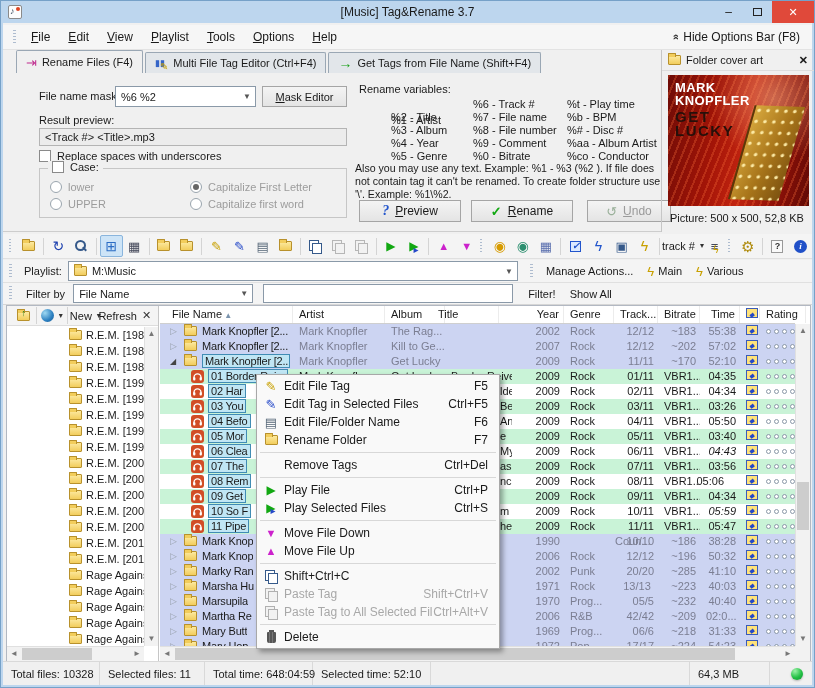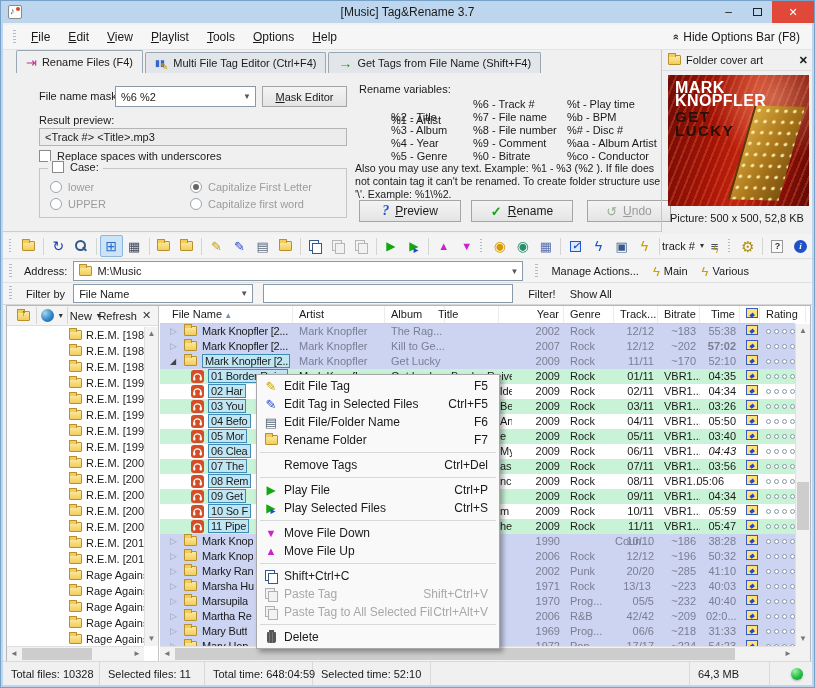--- a/index.html
+++ b/index.html
@@ -44,21 +44,21 @@
 .dis2{color:#9c9c9c}
 .varcell{position:absolute;font-size:11px;white-space:nowrap}
 #vars-grid{position:absolute;left:352px;top:25px;width:315px;height:66px}
 .note{position:absolute;left:352px;top:89px;width:316px;font-size:10.6px;line-height:12.8px}
 
 .coverpanel{position:absolute;left:660px;top:49px;width:153px;height:182px;border-left:1px solid #c6c6c6}
 .coverhead{height:21px;display:flex;align-items:center;gap:5px;padding:0 6px;font-size:11px;border-bottom:1px solid #ddd}
 .coverx{margin-left:auto;font-weight:bold;font-size:11px}
 .albumart{position:absolute;left:6px;top:25px;width:141px;height:131px;overflow:hidden;background:radial-gradient(circle at 75% 18%,rgba(255,215,170,.4),transparent 42%),repeating-linear-gradient(112deg,rgba(255,115,60,.28) 0 2px,rgba(120,10,5,0) 2px 7px),linear-gradient(100deg,#6e0b06,#a31407 35%,#c22410 55%,#8c1008 80%,#5f0a05)}
 .goldsign{position:absolute;right:12%;top:24%;width:36%;height:72%;transform:skew(-14deg) rotate(2deg);background:radial-gradient(circle at 4px 5px,rgba(255,238,170,.95) 1.3px,rgba(0,0,0,0) 2.1px),linear-gradient(105deg,#d8a93e,#a8751a 55%,#7c5210);background-size:9px 11px,100% 100%;border-left:2px solid #5a3a08}
-.art-mark{position:absolute;left:7px;top:6px;color:#fff;font-weight:bold;font-size:16px;line-height:13px;letter-spacing:.4px}
+.art-mark{position:absolute;left:7px;top:6px;color:#fff;font-weight:bold;font-size:13px;line-height:13px;letter-spacing:.4px}
 .art-get{position:absolute;left:7px;top:35px;color:#26100a;font-weight:bold;font-size:15px;line-height:14px;letter-spacing:1.5px}
 .covercap{position:absolute;left:8px;top:162px;font-size:11px}
 
 .toolbar{position:absolute;left:2px;top:233px;right:2px;height:25px;background:#f4f4f4;border-bottom:1px solid #e0e0e0;display:flex;align-items:center;padding-left:4px}
 .tbtn{min-width:23px;height:22px;display:flex;align-items:center;justify-content:center;border:1px solid transparent;border-radius:2px}
 .tbtn.pressed{background:#cde4f7;border-color:#8ab5dd}
 .tsep{width:1px;height:17px;background:#d4d4d4;margin:0 3px}
 .tdd{padding:0 4px;gap:5px;font-size:11px;white-space:nowrap}
 .g{line-height:1}
 .ov{margin-left:-9px;position:relative;top:-3px;font-weight:bold}
@@ -425,21 +425,21 @@
       </div>
       <div class="tbtn">
         <span class="ic">
           <i class="inf">i</i>
         </span>
       </div>
     </div>
 
   <div class="addrrow">
     <span class="tgrip"></span>
-    <span style="padding:0 6px">Address:</span>
+    <span style="padding:0 6px">Playlist:</span>
     <div class="combo" style="position:relative;width:450px;height:20px;gap:5px">
       <i class="fo"></i>
       <span>M:\Music</span>
       <span class="arr">▼</span>
     </div>
     <span class="tgrip" style="margin-left:12px"></span>
     <div class="flatbtn">
         <span>Manage Actions...</span>
       </div>
     <div class="flatbtn">
@@ -620,21 +620,21 @@
           <div class="row fr">
             <span class="ar" style="color: rgb(154, 162, 174); font-size: 9px;">▷</span>
             <i class="fo fpos"></i>
             <span class="nm">Mark Knopfler [2...</span>
             <span class="cell dim" style="left: 133px; width: 92px;">Mark Knopfler</span>
             <span class="cell dim" style="left: 225px; width: 60px;">Kill to Ge...</span>
             <span class="cell dim" style="left: 352px; width: 52px; text-align: right;">2007</span>
             <span class="cell dim" style="left: 404px; width: 50px;">Rock</span>
             <span class="cell dim" style="left: 454px; width: 44px; text-align: right;">12/12</span>
             <span class="cell dim" style="left: 498px; width: 42px; text-align: right;">~202</span>
-            <span class="cell dim" style="left: 540px; width: 40px; text-align: right; font-weight: bold;">57:02</span>
+            <span class="cell dim" style="left: 540px; width: 40px; text-align: right;">57:02</span>
             <span class="cell" style="left: 580px; width: 20px;"><i class="imic"></i></span>
             <span class="cell" style="left: 600px; width: 46px;"><i class="dot"></i><i class="dot"></i><i class="dot"></i><i class="dot"></i></span>
           </div>
           <div class="row fr">
             <span class="ar" style="color: rgb(68, 68, 68); font-size: 8px;">◢</span>
             <i class="fo fpos"></i>
             <span class="nm chip">Mark Knopfler [2...</span>
             <span class="cell dim" style="left: 133px; width: 92px;">Mark Knopfler</span>
             <span class="cell dim" style="left: 225px; width: 60px;">Get Lucky</span>
             <span class="cell dim" style="left: 352px; width: 52px; text-align: right;">2009</span>

